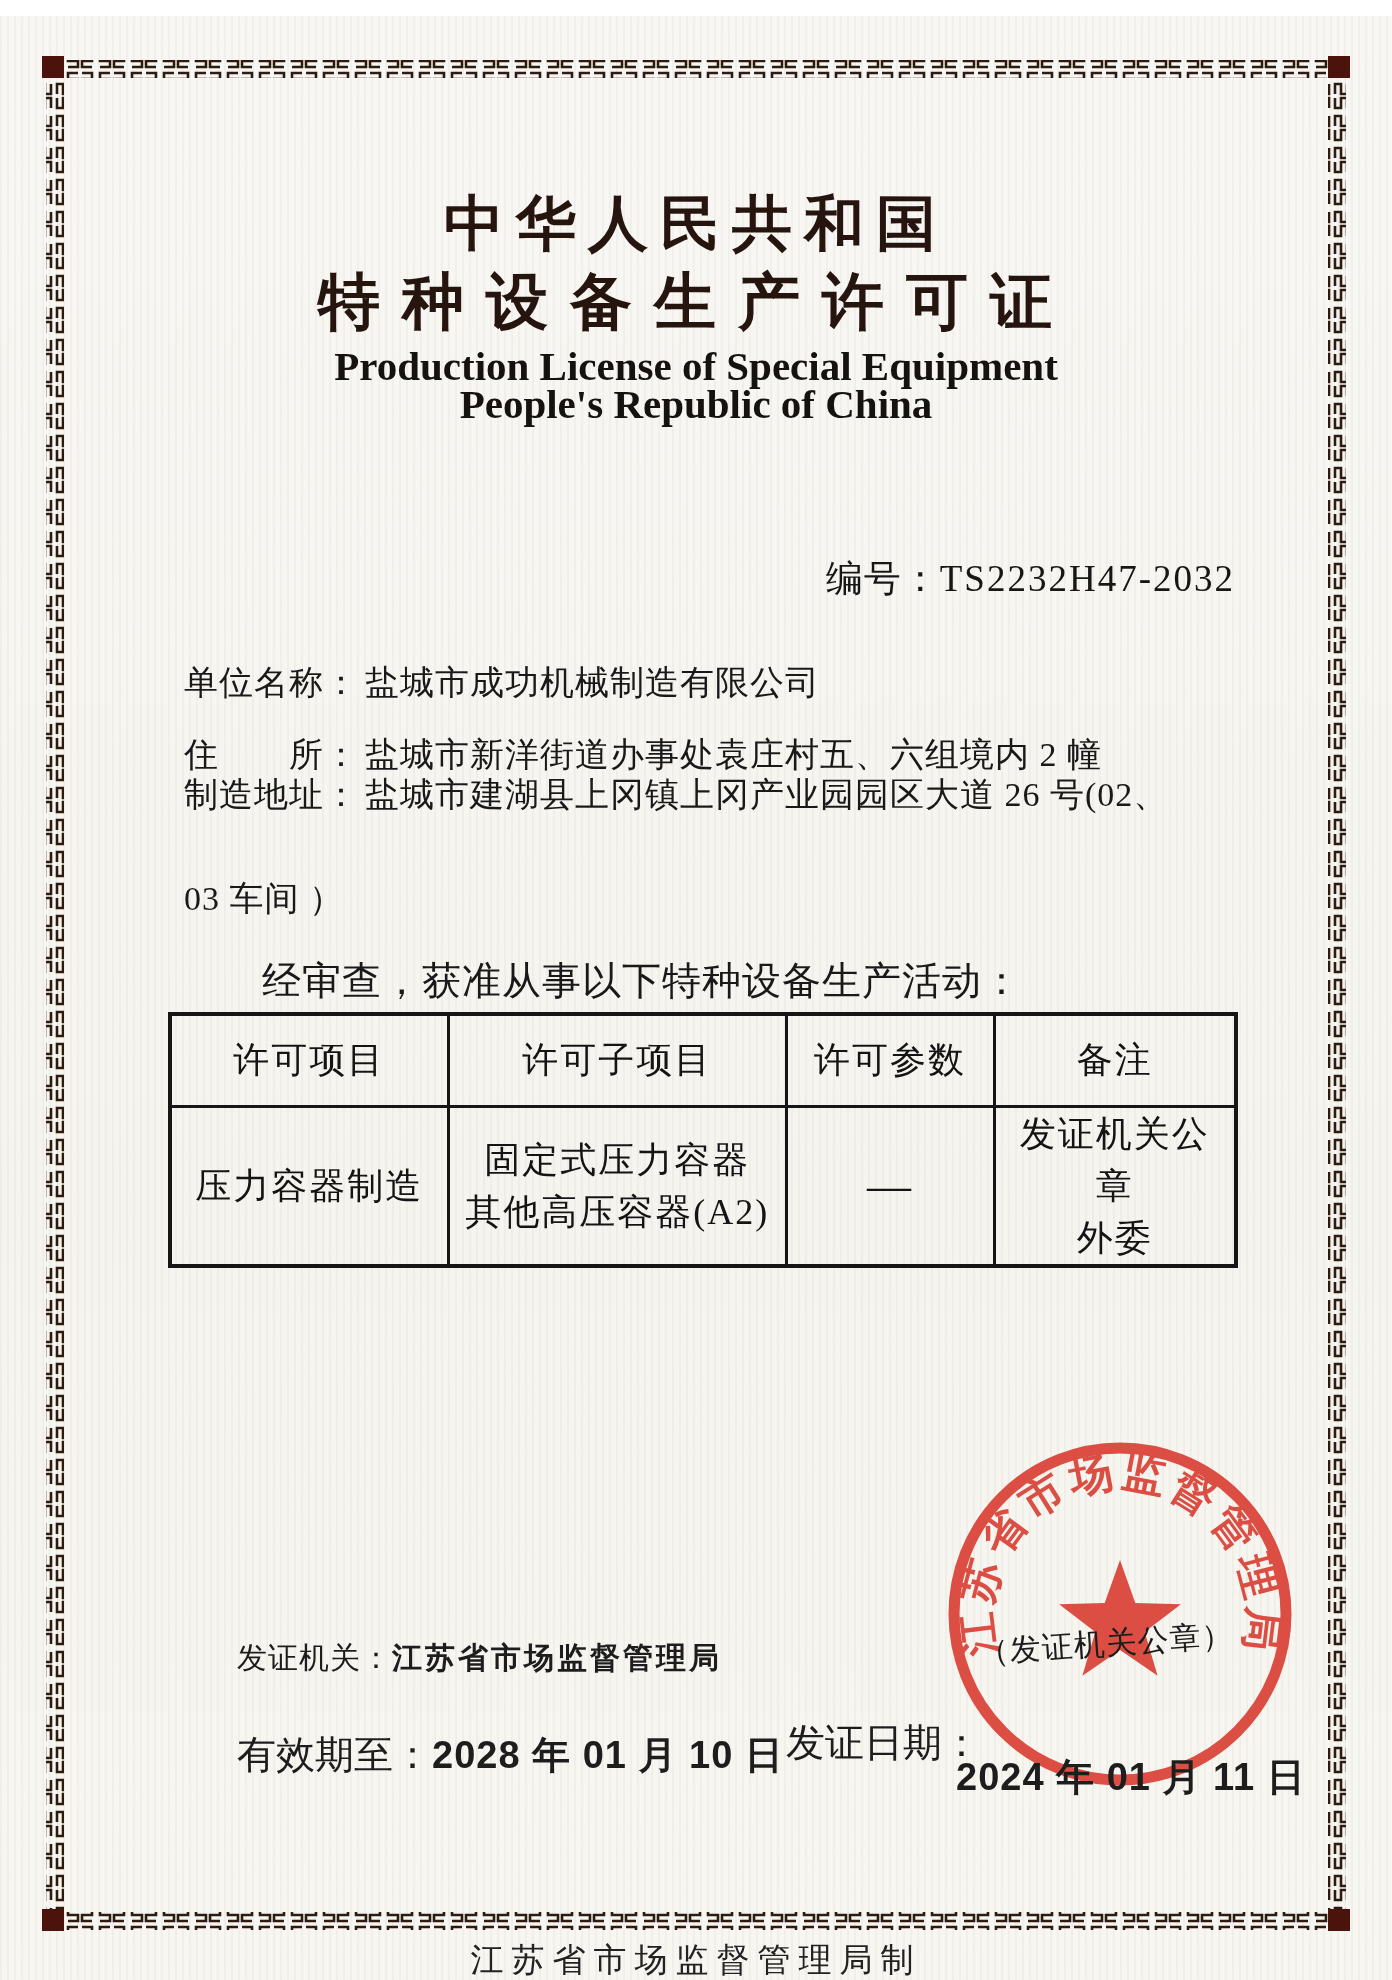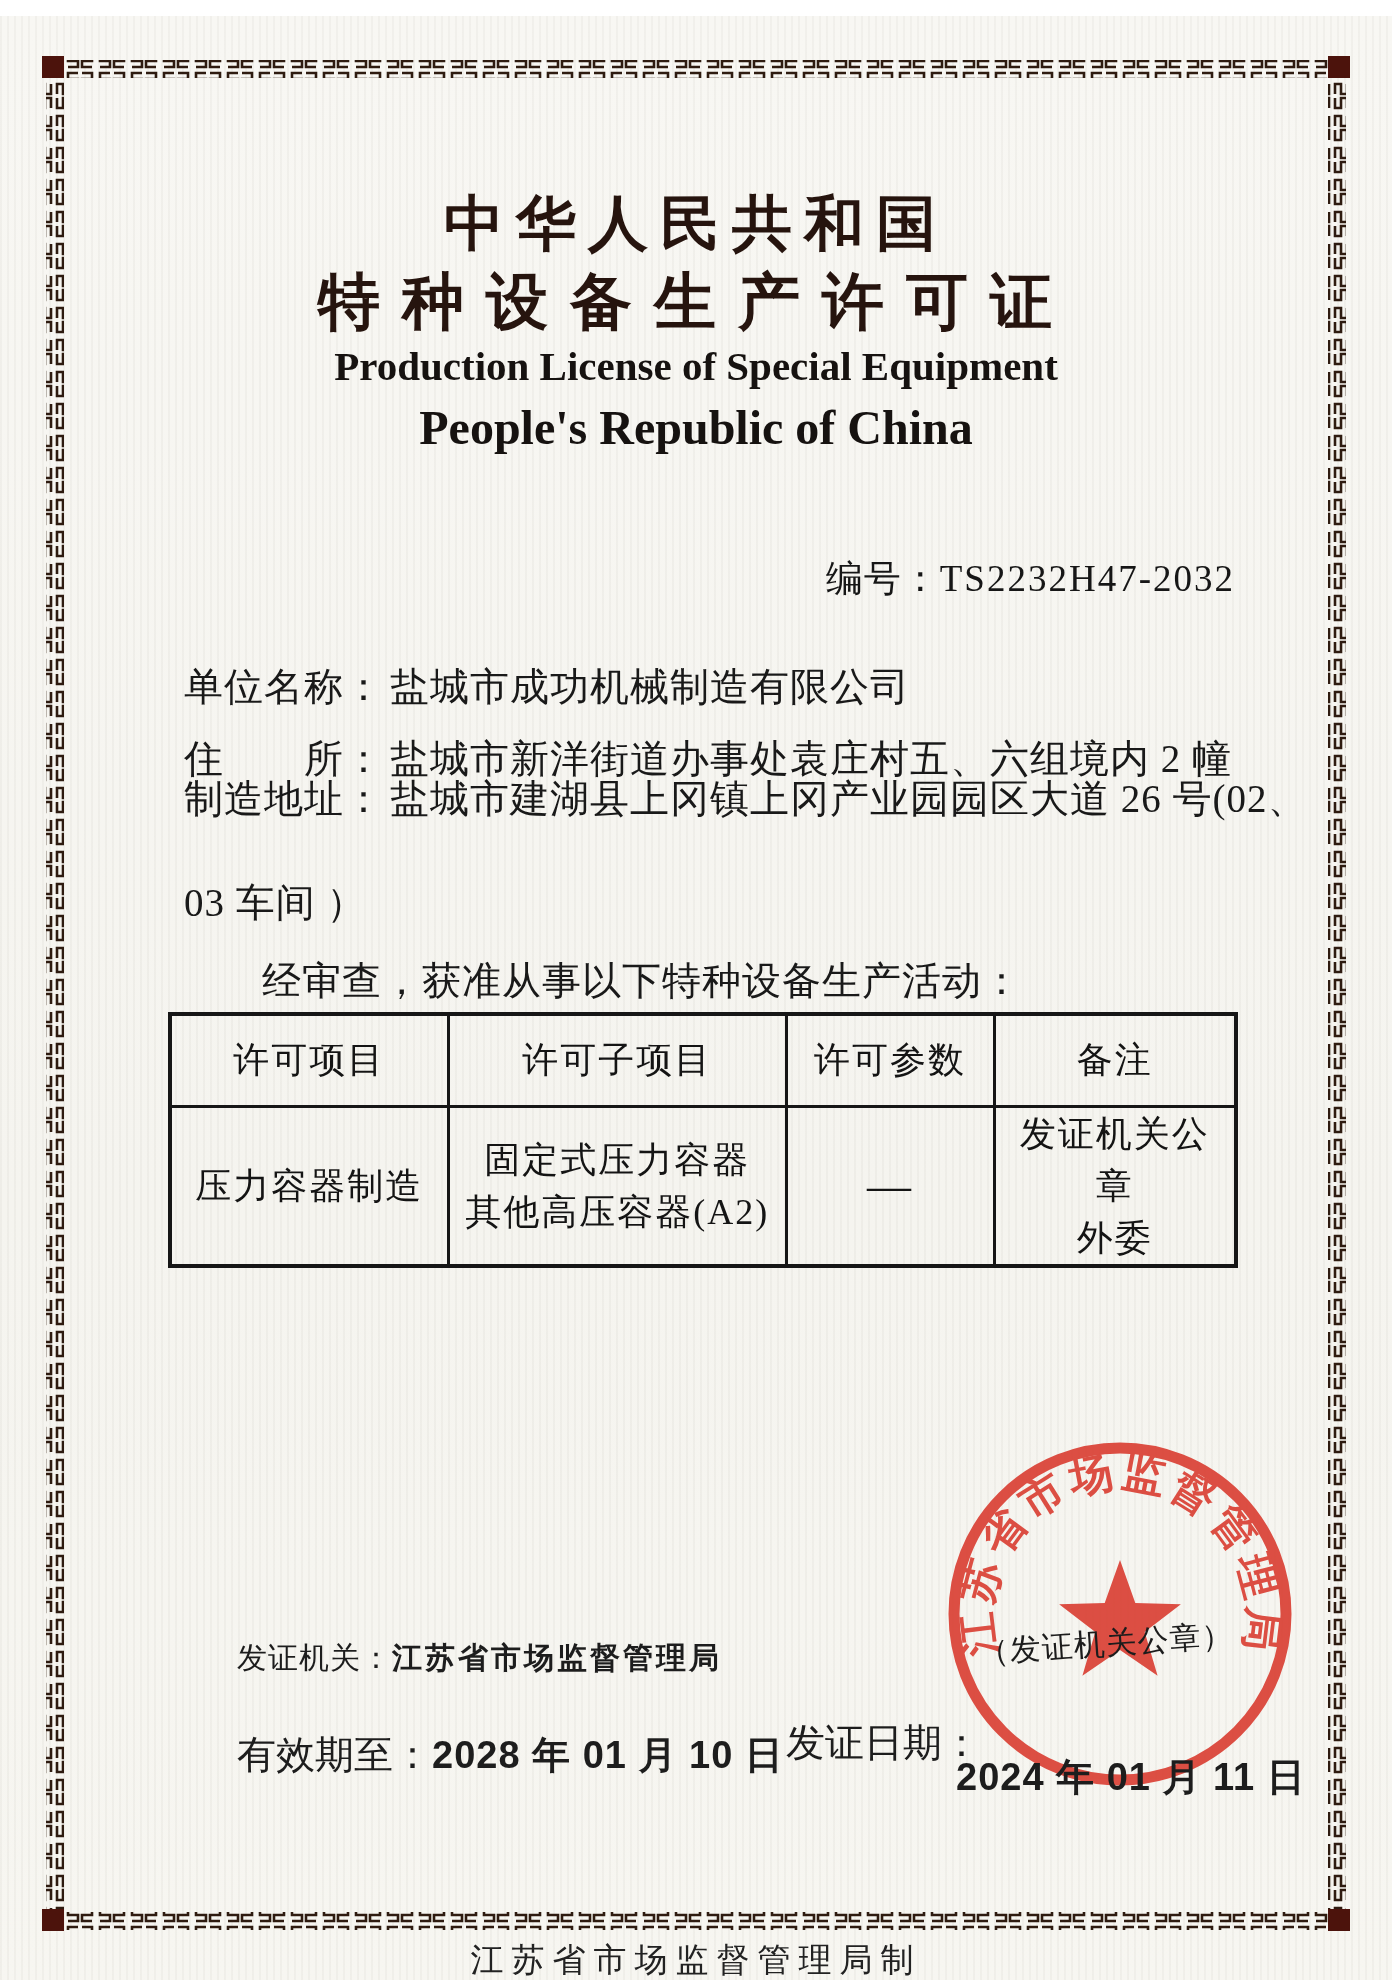--- a/index.html
+++ b/index.html
@@ -17,26 +17,26 @@
     overflow:hidden;
   }
   .abs { position:absolute; }
   .centered { left:0; width:100%; text-align:center; }
 
   .title-cn1 { top:168px; font-size:60px; font-weight:bold; letter-spacing:12px;
                color:#26140e; font-family:"Liberation Sans","DejaVu Sans",sans-serif; }
   .title-cn2 { top:244px; font-size:62px; font-weight:bold; letter-spacing:22px;
                color:#26140e; font-family:"Liberation Sans","DejaVu Sans",sans-serif; }
   .title-en1 { top:326px; font-size:41px; font-weight:bold; color:#161210; }
-  .title-en2 { top:384px; font-size:48px; font-weight:bold; color:#161210; }
+  .title-en2 { top:364px; font-size:41px; font-weight:bold; color:#161210; }
 
   .license-no { top:538px; right:157px; font-size:37px; letter-spacing:1px; color:#161616; }
   .license-no .num { font-family:"Liberation Serif","DejaVu Serif",serif; letter-spacing:2px; }
 
-  .field { left:184px; font-size:39px; letter-spacing:1px; color:#191919; white-space:nowrap; }
+  .field { left:184px; font-size:34px; letter-spacing:1px; color:#191919; white-space:nowrap; }
   .f1 { top:644px; } .f2 { top:716px; } .f3 { top:756px; } .f4 { top:860px; }
   .field .lbl { margin-right:6px; }
 
   .approval-note { left:262px; top:938px; font-size:39px; letter-spacing:1px; color:#191919;text-align:center; }
 
   table.license-table {
     position:absolute; left:168px; top:996px; width:1070px;
     border-collapse:collapse; table-layout:fixed;
     text-align:center; font-size:36px; color:#141414;
     border:4px solid #161616;

